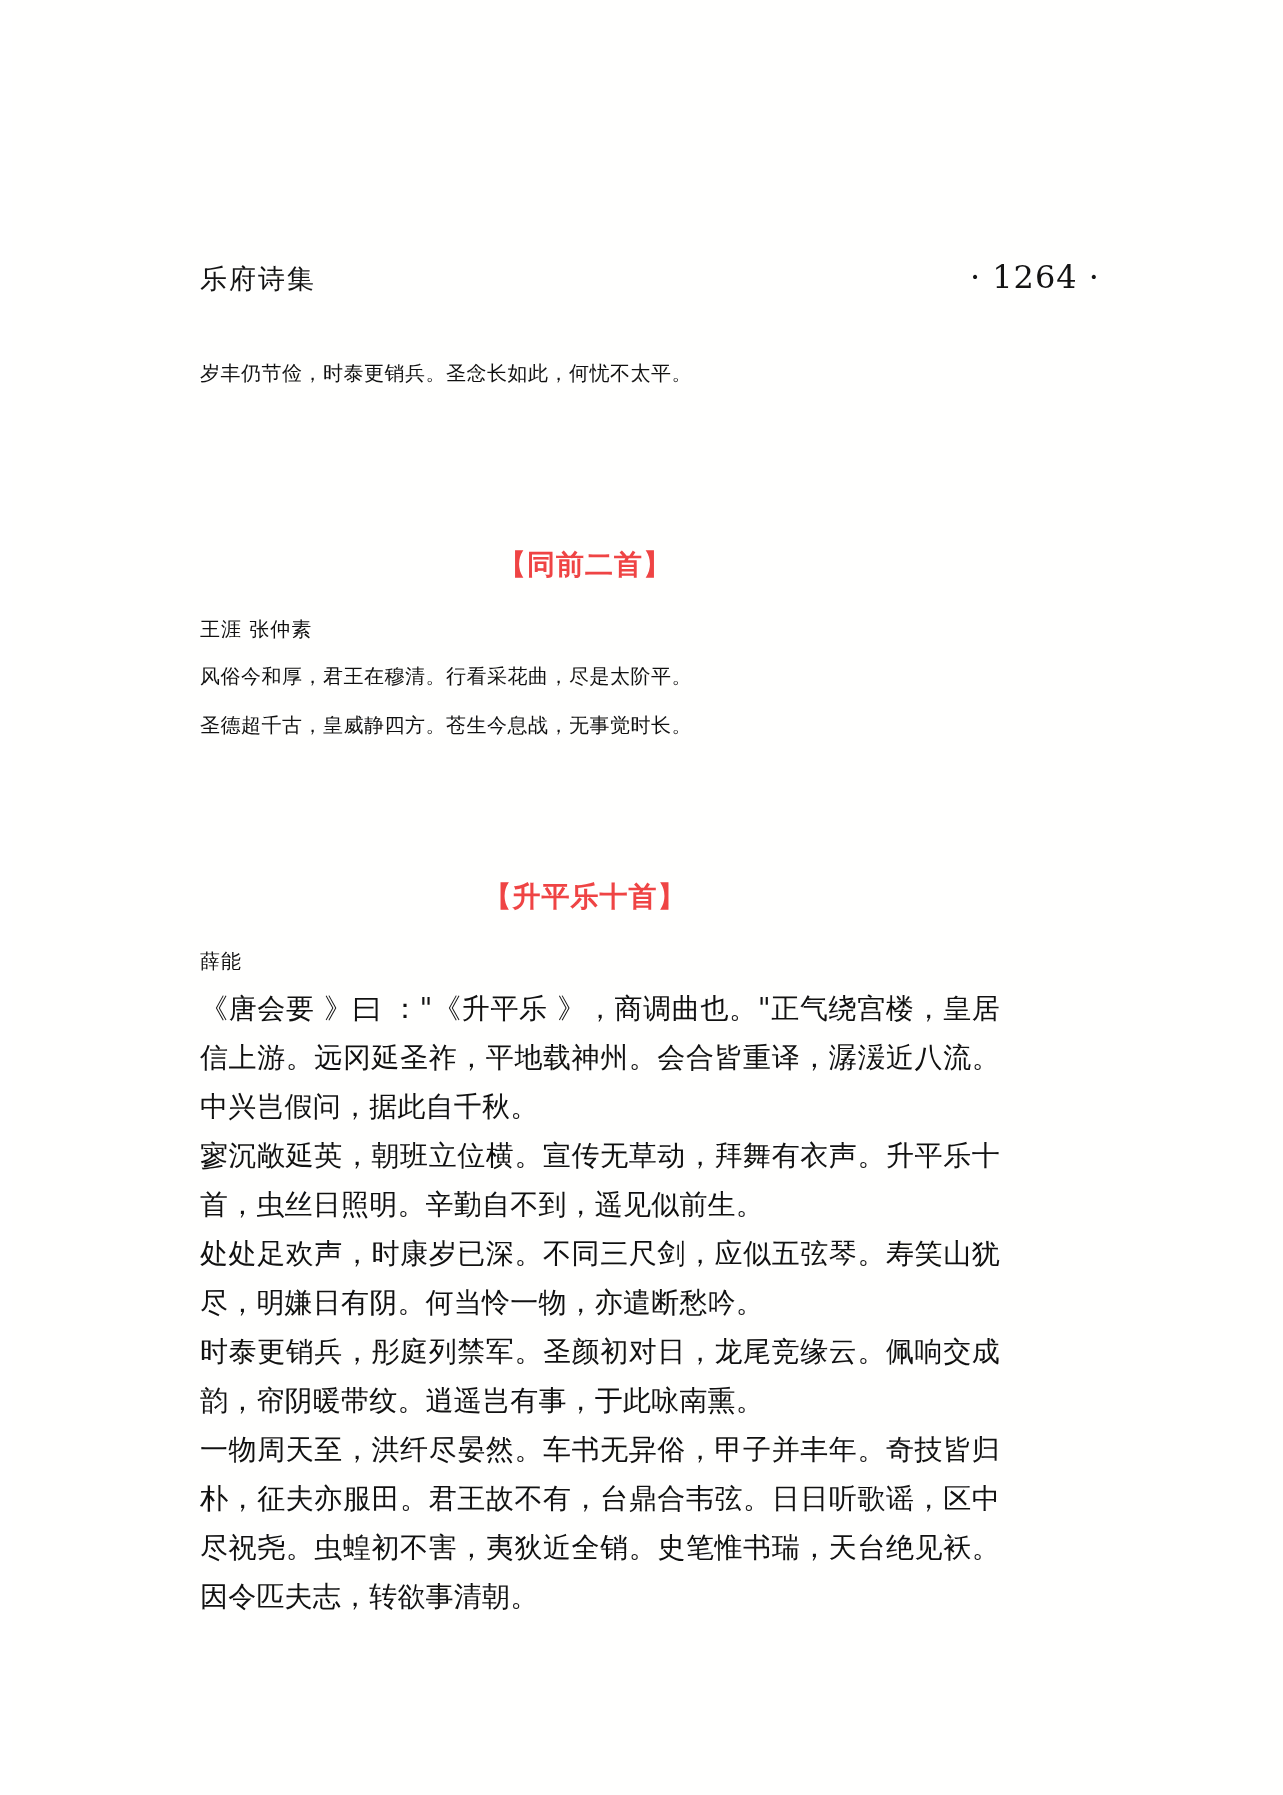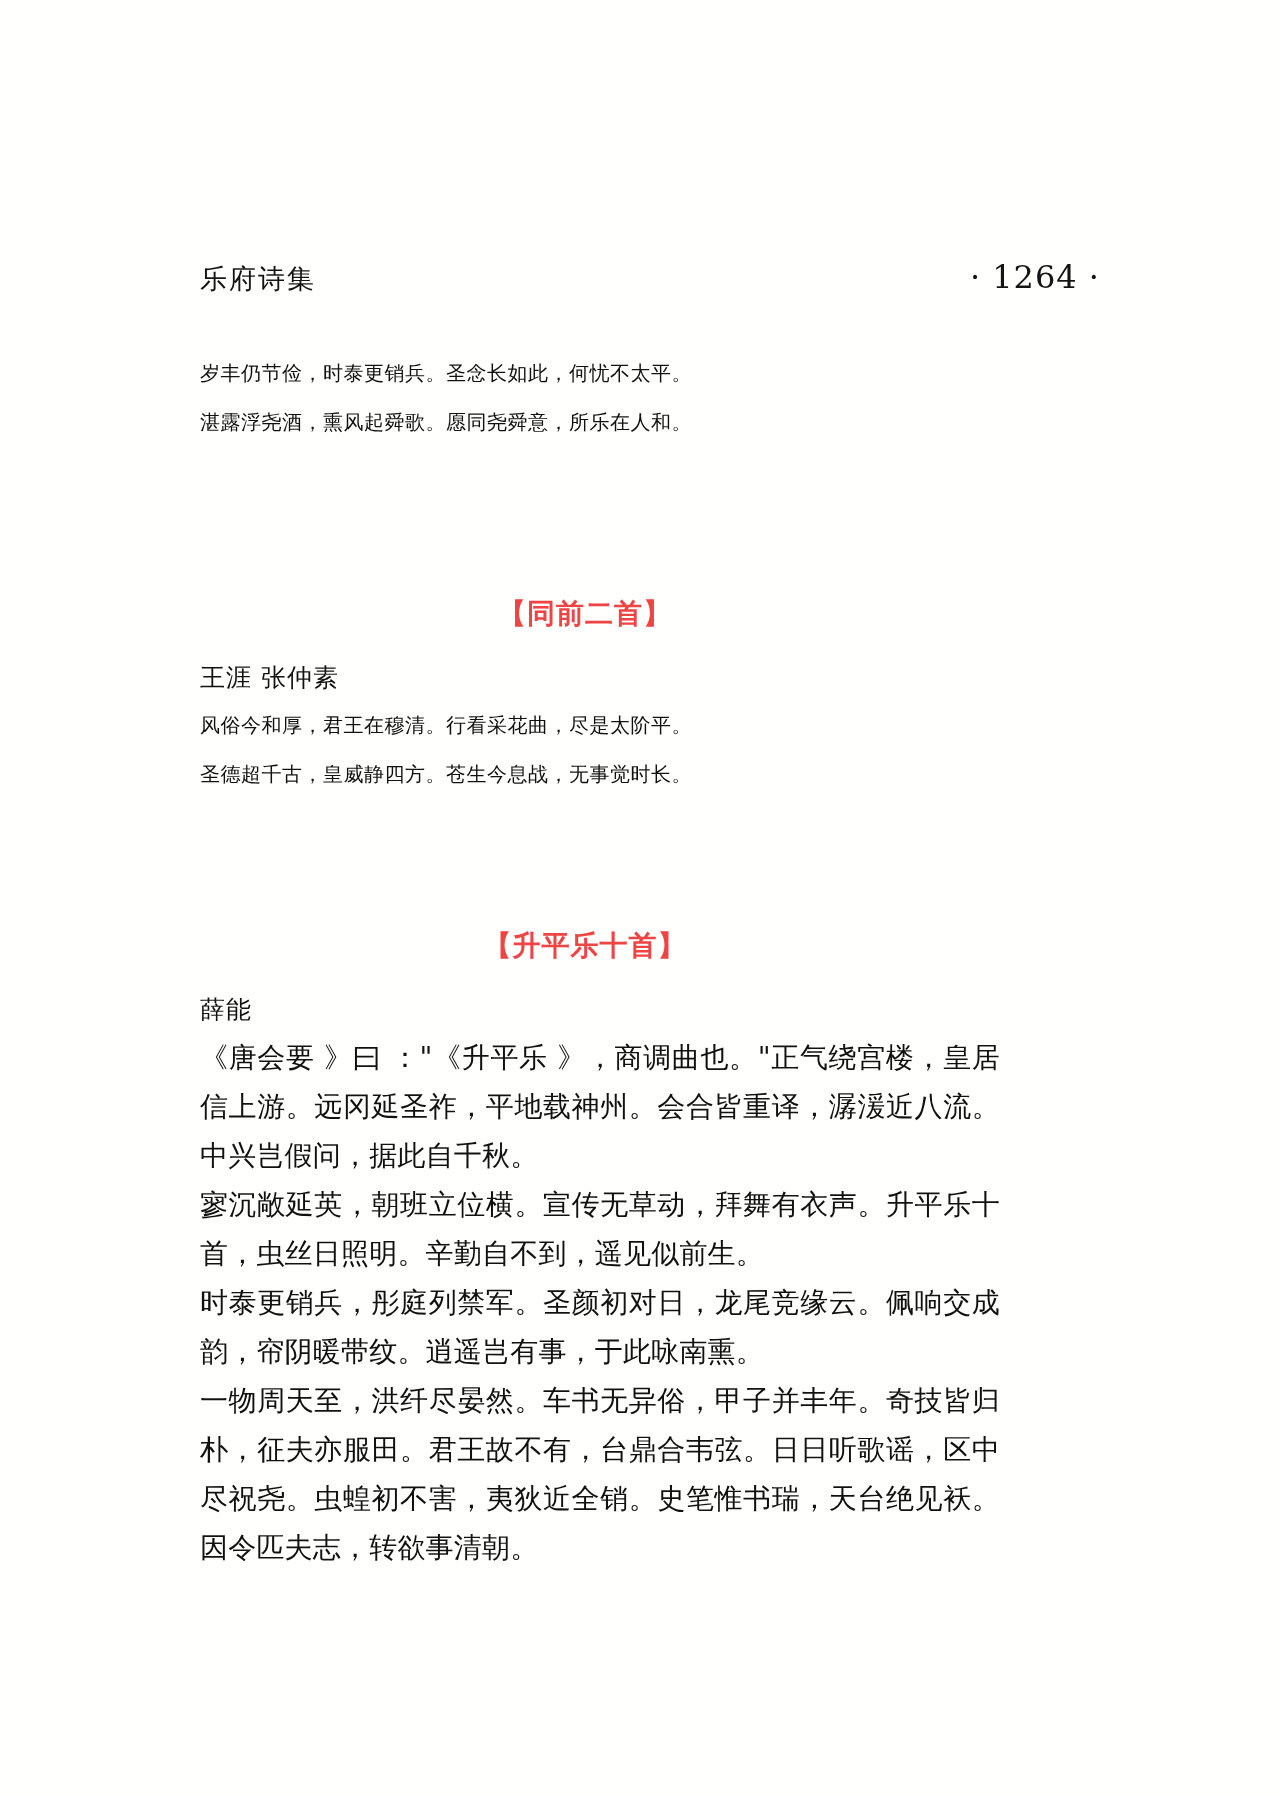--- a/index.html
+++ b/index.html
@@ -61,21 +61,21 @@
   .section-title {
     text-align: center;
     font-size: 28px;
     font-weight: bold;
     letter-spacing: 1px;
     color: #ef4444;
     margin-bottom: 22px;
     padding-right: 130px;
   }
   .author {
-    font-size: 25px;
+    font-size: 20px;
     line-height: 46px;
     letter-spacing: 1px;
     color: #111111;
   }
   .para {
     font-size: 28px;
     line-height: 49px;
     letter-spacing: 0.2px;
     color: #111111;
     text-align: justify;
@@ -92,37 +92,37 @@
 <div class="page">
   <div class="content">
 
     <div class="header-row">
       <div class="header-title">乐府诗集</div>
       <div class="header-page">· 1264 ·</div>
     </div>
 
     <div>
       <div class="verse-line">岁丰仍节俭，时泰更销兵。圣念长如此，何忧不太平。</div>
-      <div class="verse-line">湛露浮尧酒，熏风起舜歌。愿同尧舜意，所乐在人和。</div>
     </div>
 
     <div class="block-gap-lg"></div>
 
     <div>
       <div class="section-title">【同前二首】</div>
       <div class="author">王涯  张仲素</div>
       <div class="verse-line">风俗今和厚，君王在穆清。行看采花曲，尽是太阶平。</div>
       <div class="verse-line">圣德超千古，皇威静四方。苍生今息战，无事觉时长。</div>
     </div>
 
     <div class="block-gap-md"></div>
 
     <div>
       <div class="section-title">【升平乐十首】</div>
       <div class="author">薛能</div>
       <div class="para wide">《唐会要 》曰 ："《升平乐 》，商调曲也。"正气绕宫楼，皇居信上游。远冈延圣祚，平地载神州。会合皆重译，潺湲近八流。中兴岂假问，据此自千秋。</div>
       <div class="para wide">寥沉敞延英，朝班立位横。宣传无草动，拜舞有衣声。升平乐十首，虫丝日照明。辛勤自不到，遥见似前生。</div>
+      <div class="para wide">处处足欢声，时康岁已深。不同三尺剑，应似五弦琴。寿笑山犹尽，明嫌日有阴。何当怜一物，亦遣断愁吟。</div>
       <div class="para wide">时泰更销兵，彤庭列禁军。圣颜初对日，龙尾竞缘云。佩响交成韵，帘阴暖带纹。逍遥岂有事，于此咏南熏。</div>
       <div class="para wide">一物周天至，洪纤尽晏然。车书无异俗，甲子并丰年。奇技皆归朴，征夫亦服田。君王故不有，台鼎合韦弦。日日听歌谣，区中尽祝尧。虫蝗初不害，夷狄近全销。史笔惟书瑞，天台绝见袄。因令匹夫志，转欲事清朝。</div>
     </div>
 
   </div>
 </div>
 
 </body></html>

